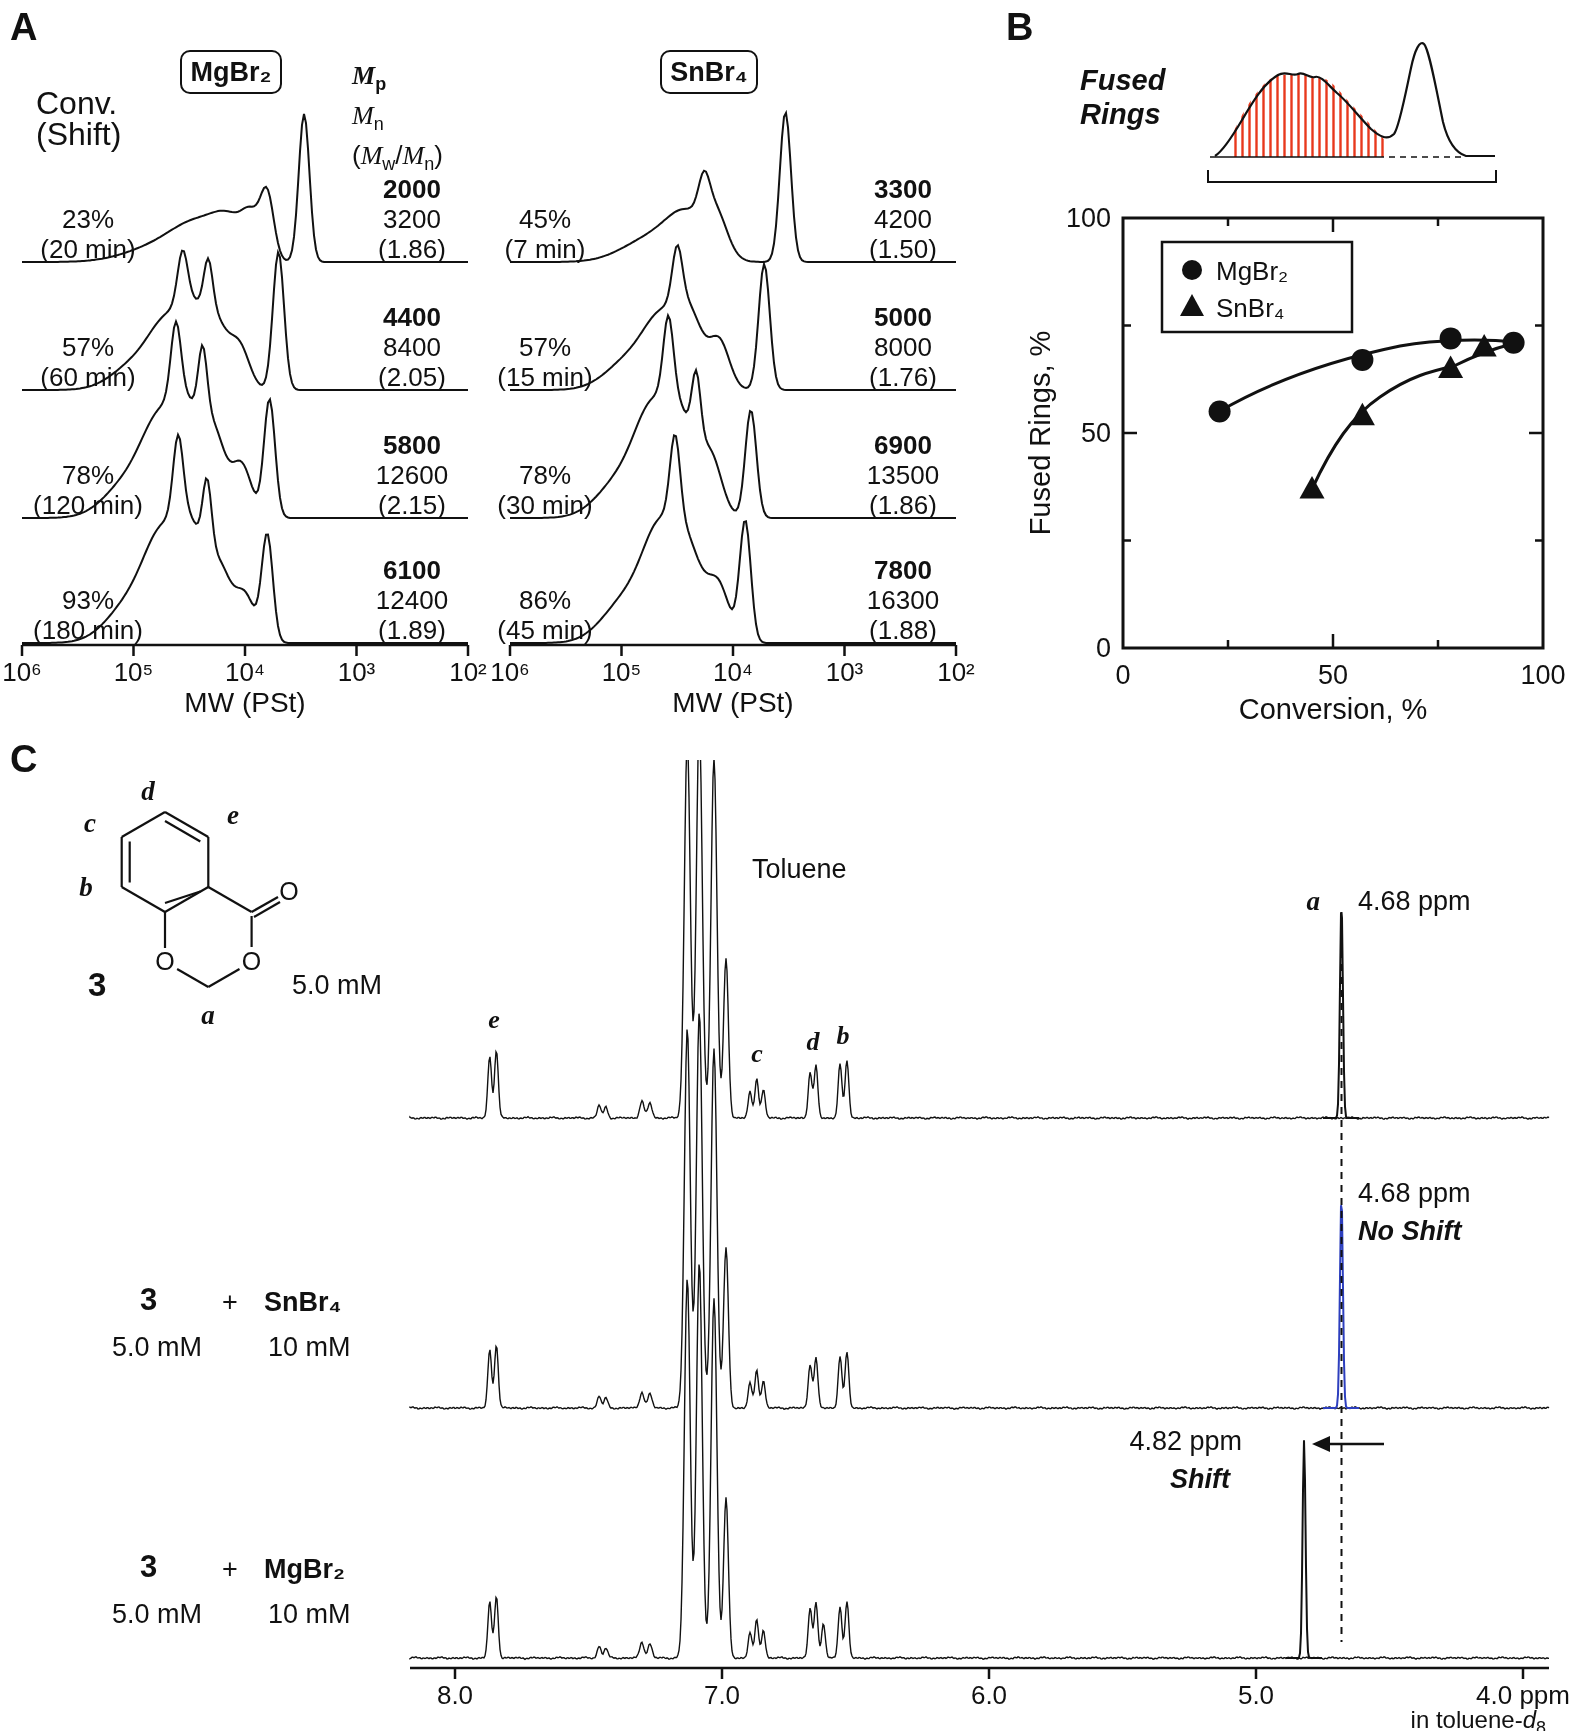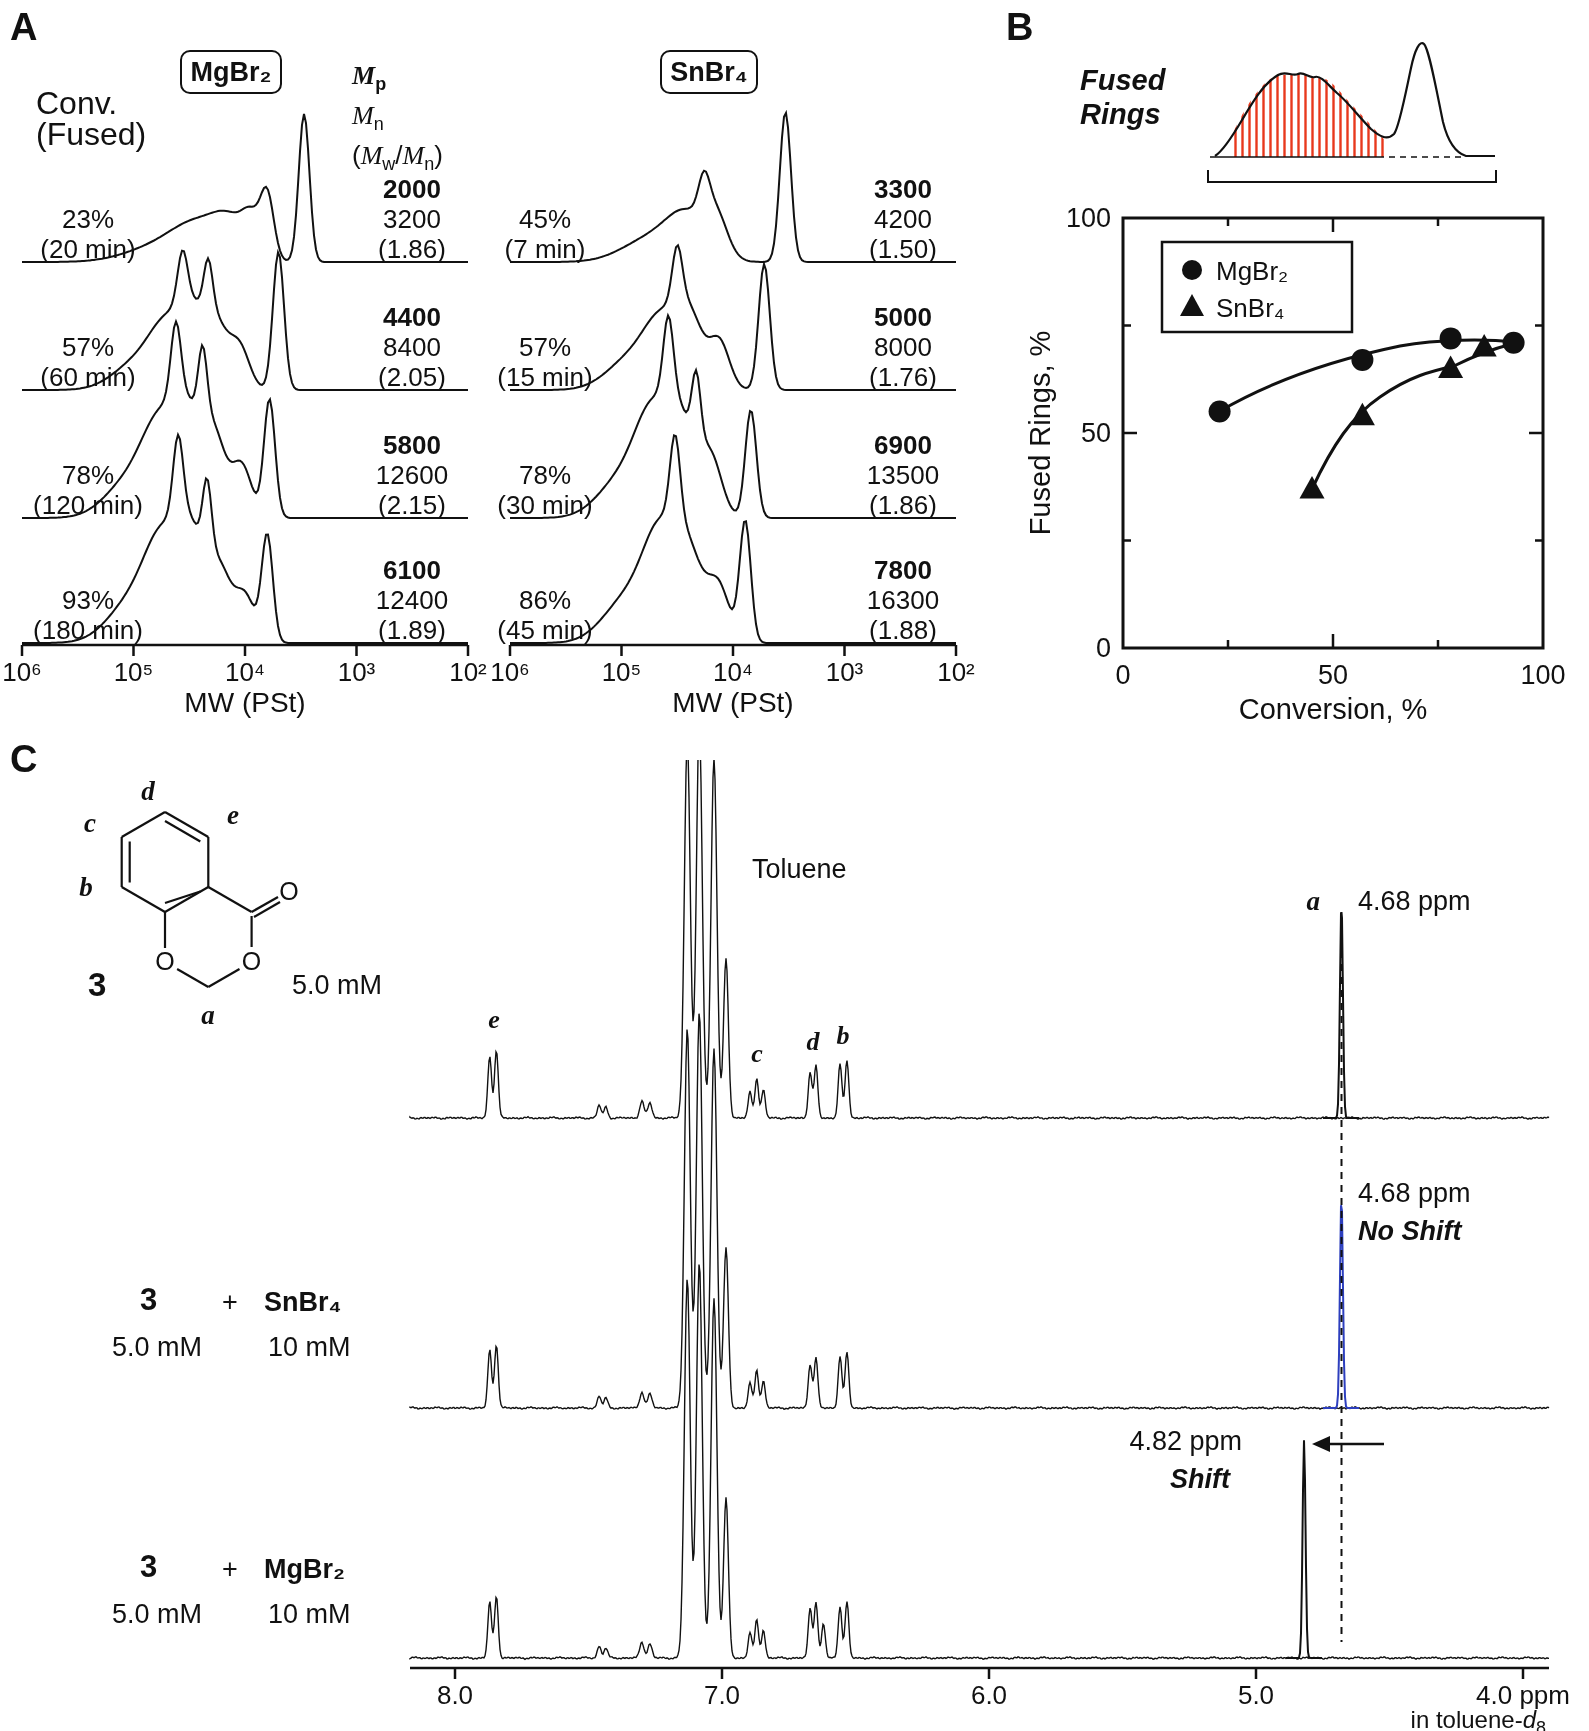--- a/index.html
+++ b/index.html
@@ -28,21 +28,21 @@
   <div class="abs panel-letter" style="left:10px;top:738px">C</div>
 
   <div class="catbox" style="left:180px;top:50px;width:98px">
     <span>MgBr₂</span>
   </div>
   <div class="catbox" style="left:660px;top:50px;width:94px">
     <span>SnBr₄</span>
   </div>
   <div class="hdr" style="left:36px;top:88px;width:108px;font-size:32px">
     <span style="display:block">Conv.</span>
-    <span style="display:block">(Fused)</span>
+    <span style="display:block">(Shift)</span>
   </div>
   <div class="hdr" style="left:352px;top:60px;width:122px">
     <span style="display:block;font-weight:bold"><i>M</i><sub>p</sub></span>
     <span style="display:block"><i>M</i><sub>n</sub></span>
     <span style="display:block"><span>(</span><i>M</i><sub>w</sub><span>/</span><i>M</i><sub>n</sub><span>)</span></span>
   </div>
 
   <svg class="abs" style="left:0;top:0" width="980" height="730" viewBox="0 0 980 730">
     <g id="gpc-left">
         <path d="M22,262L22,262.0L24,262.0L26,262.0L28,262.0L30,262.0L32,262.0L34,262.0L36,262.0L38,262.0L40,262.0L42,262.0L44,262.0L46,262.0L48,261.9L50,261.9L52,261.9L54,261.9L56,261.9L58,261.9L60,261.8L62,261.8L64,261.8L66,261.7L68,261.7L70,261.6L72,261.5L74,261.5L76,261.4L78,261.3L80,261.2L82,261.0L84,260.9L86,260.7L88,260.6L90,260.4L92,260.1L94,259.9L96,259.6L98,259.3L100,259.0L102,258.7L104,258.3L106,257.9L108,257.5L110,257.0L112,256.6L114,256.0L116,255.5L118,255.0L120,254.4L122,253.8L124,253.1L126,252.5L128,251.8L130,251.1L132,250.3L134,249.6L136,248.8L138,248.0L140,247.2L142,246.3L144,245.4L146,244.5L148,243.5L150,242.5L152,241.5L154,240.5L156,239.4L158,238.2L160,237.1L162,235.9L164,234.7L166,233.4L168,232.2L170,230.9L172,229.7L174,228.5L176,227.3L178,226.1L180,225.0L182,223.9L184,222.9L186,222.0L188,221.1L190,220.3L192,219.5L194,218.8L196,218.1L198,217.5L200,216.8L202,216.1L204,215.5L206,214.8L208,214.1L210,213.4L212,212.7L214,212.1L216,211.6L218,211.1L220,210.8L222,210.7L224,210.7L226,210.9L228,211.3L230,211.7L232,212.1L234,212.3L236,212.2L238,211.7L240,210.8L242,209.7L244,208.4L246,207.4L248,206.8L250,206.6L252,206.7L254,206.3L256,204.9L258,201.9L260,197.3L262,192.2L264,188.0L266,186.8L268,189.8L270,197.3L272,208.3L274,220.8L276,232.9L278,243.0L280,250.6L282,255.6L284,258.5L286,259.9L288,259.6L290,257.0L292,250.3L294,236.9L296,214.8L298,184.6L300,151.5L302,124.9L304,114.0L306,123.1L308,148.6L310,181.5L312,212.3L314,235.3L316,249.5L318,256.9L320,260.2L322,261.5L324,261.9L326,262.0L328,262.0L330,262.0L332,262.0L334,262.0L336,262.0L338,262.0L340,262.0L342,262.0L344,262.0L346,262.0L348,262.0L350,262.0L352,262.0L354,262.0L356,262.0L358,262.0L360,262.0L362,262.0L364,262.0L366,262.0L368,262.0L370,262.0L372,262.0L374,262.0L376,262.0L378,262.0L380,262.0L382,262.0L384,262.0L386,262.0L388,262.0L390,262.0L392,262.0L394,262.0L396,262.0L398,262.0L400,262.0L402,262.0L404,262.0L406,262.0L408,262.0L410,262.0L412,262.0L414,262.0L416,262.0L418,262.0L420,262.0L422,262.0L424,262.0L426,262.0L428,262.0L430,262.0L432,262.0L434,262.0L436,262.0L438,262.0L440,262.0L442,262.0L444,262.0L446,262.0L448,262.0L450,262.0L452,262.0L454,262.0L456,262.0L458,262.0L460,262.0L462,262.0L464,262.0L466,262.0L468,262.0" fill="none" stroke="#111" stroke-width="2"></path>

